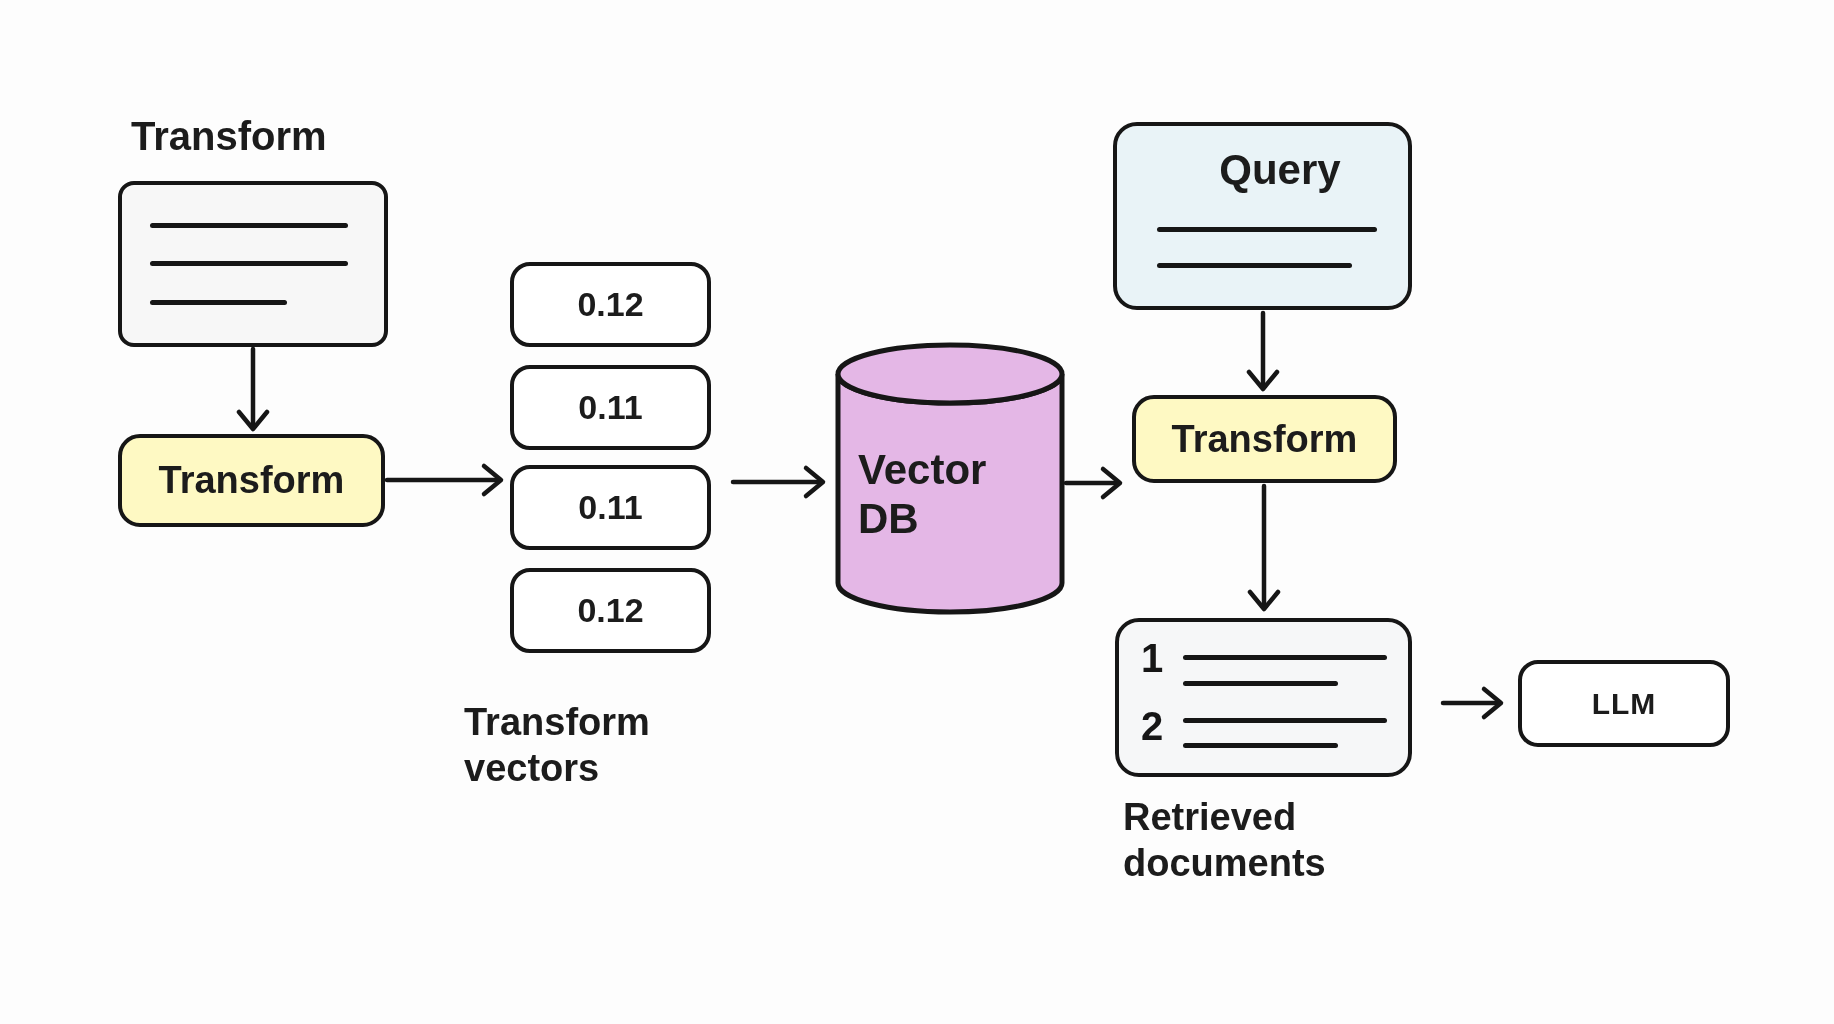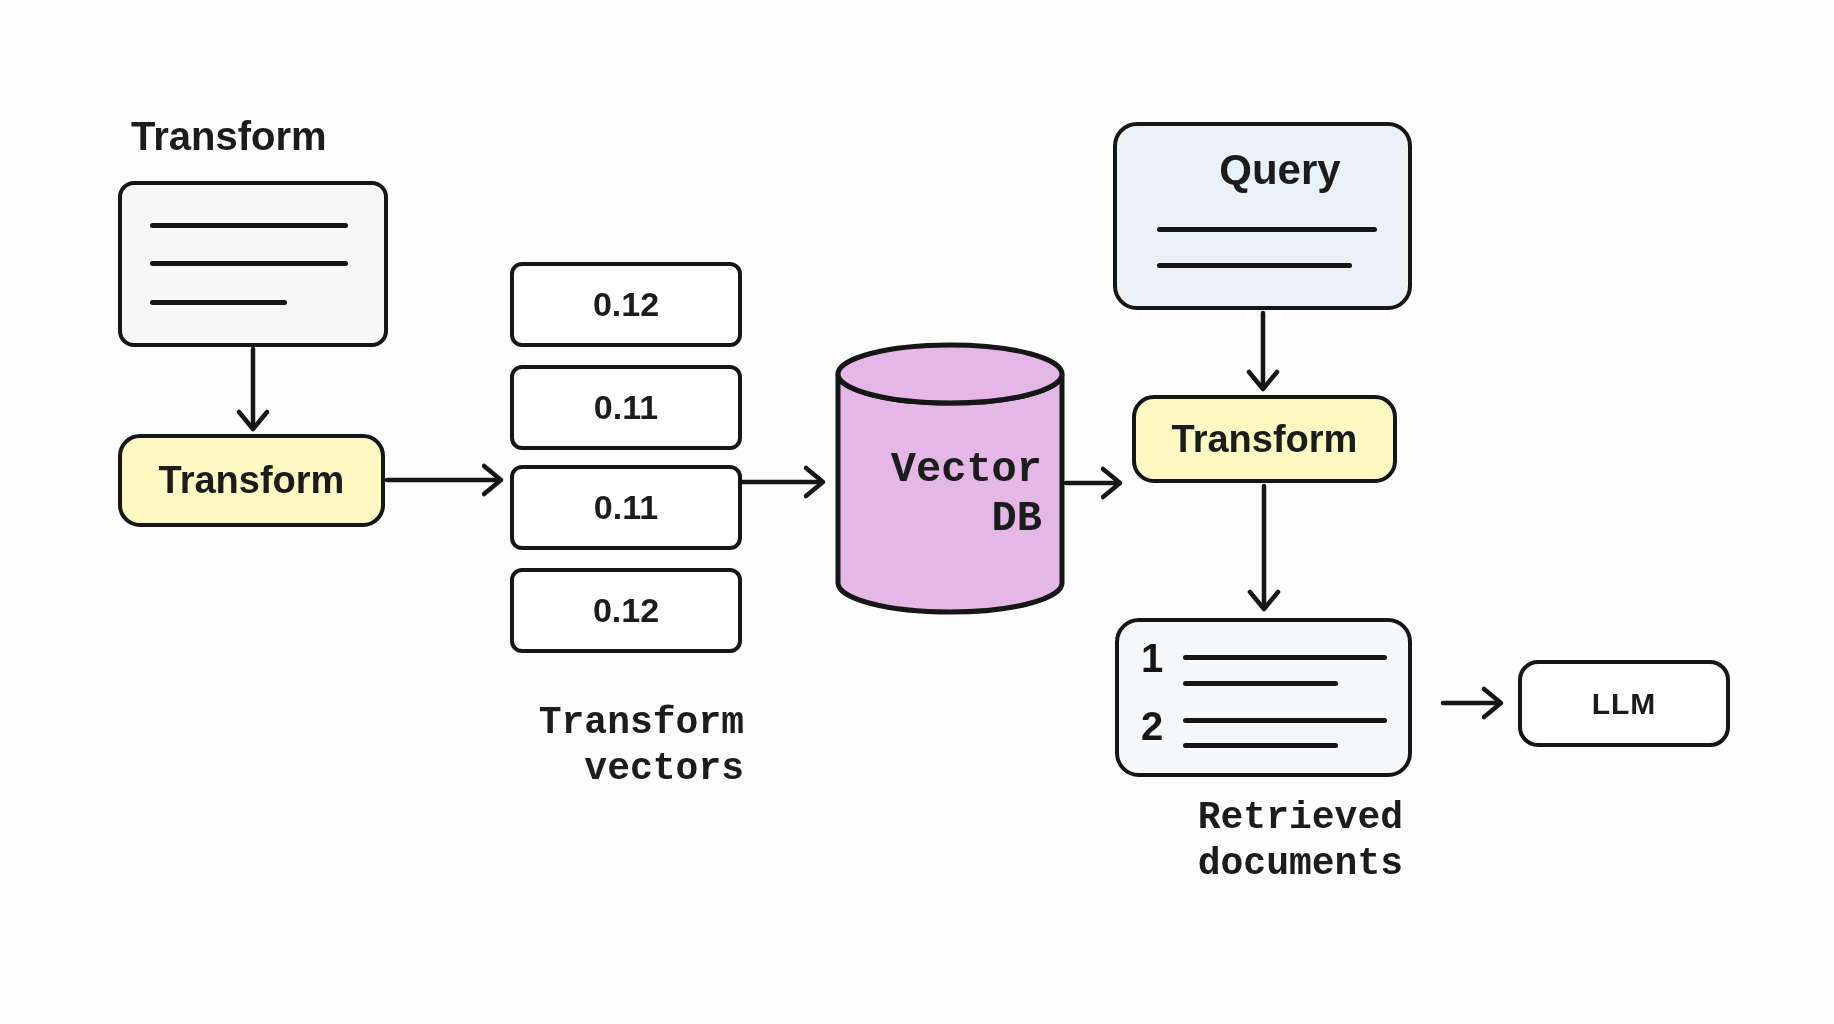--- a/index.html
+++ b/index.html
@@ -23,27 +23,27 @@
   .white{background:#ffffff;}
   .blue{background:#e9f3f7;}
   .lbl{
     position:absolute;
     font-weight:700;
     color:#1c1c1c;
   }
   .tline{
     position:absolute;height:5px;background:#161616;border-radius:3px;
   }
-  .center{text-align:right;font-family:Liberation Mono, monospace;}
+  .center{text-align:left;}
   
   #box-documents{left:118px;top:181px;width:270px;height:166px;border-radius:16px;background:#f7f7f7;}
   
   #box-transform1{left:118px;top:434px;width:267px;height:93px;border-radius:22px;font-size:38px;}
   
-  .vec{left:510px;width:232px;height:85px;border-radius:12px;font-size:34px;}
+  .vec{left:510px;width:201px;height:85px;border-radius:20px;font-size:34px;}
   #vec-0{top:262px;} #vec-1{top:365px;} #vec-2{top:465px;} #vec-3{top:568px;}
   
   #vectordb-label{left:858px;top:446px;width:184px;font-size:42px;line-height:1.16;}
   
   #box-query{left:1113px;top:122px;width:299px;height:188px;border-radius:24px;display:block;padding-left:35px;}
   #query-label{position:relative;margin-top:20px;width:100%;text-align:center;font-size:42px;font-weight:700;}
   
   #box-transform2{left:1132px;top:395px;width:265px;height:88px;border-radius:22px;font-size:38px;}
   
   #box-retrieved{left:1115px;top:618px;width:297px;height:159px;border-radius:24px;background:#f6f7f8;display:block;}

